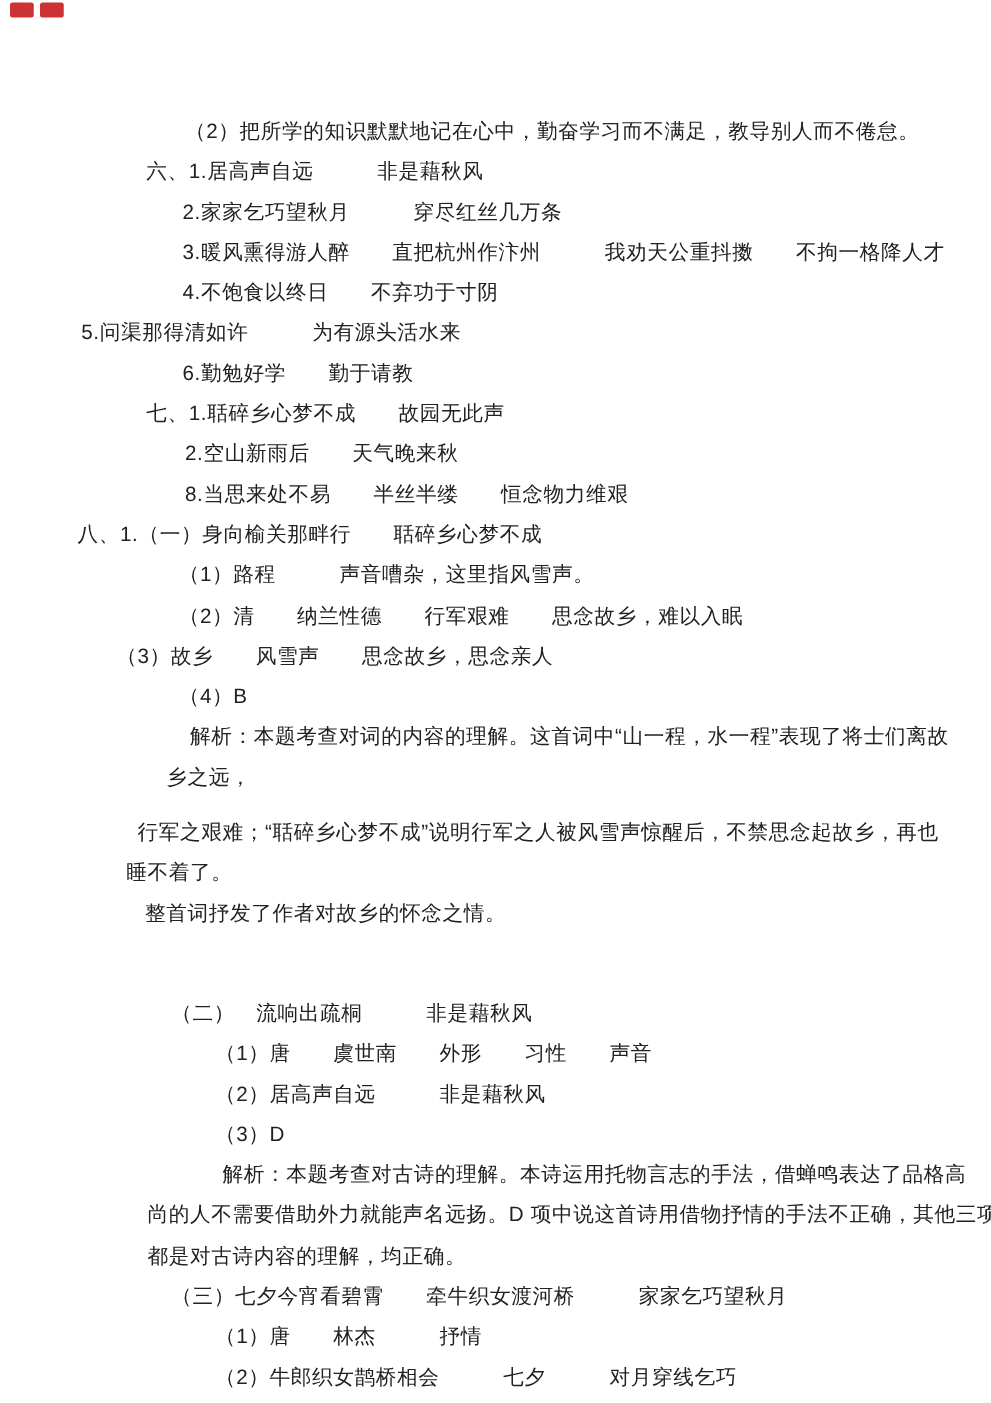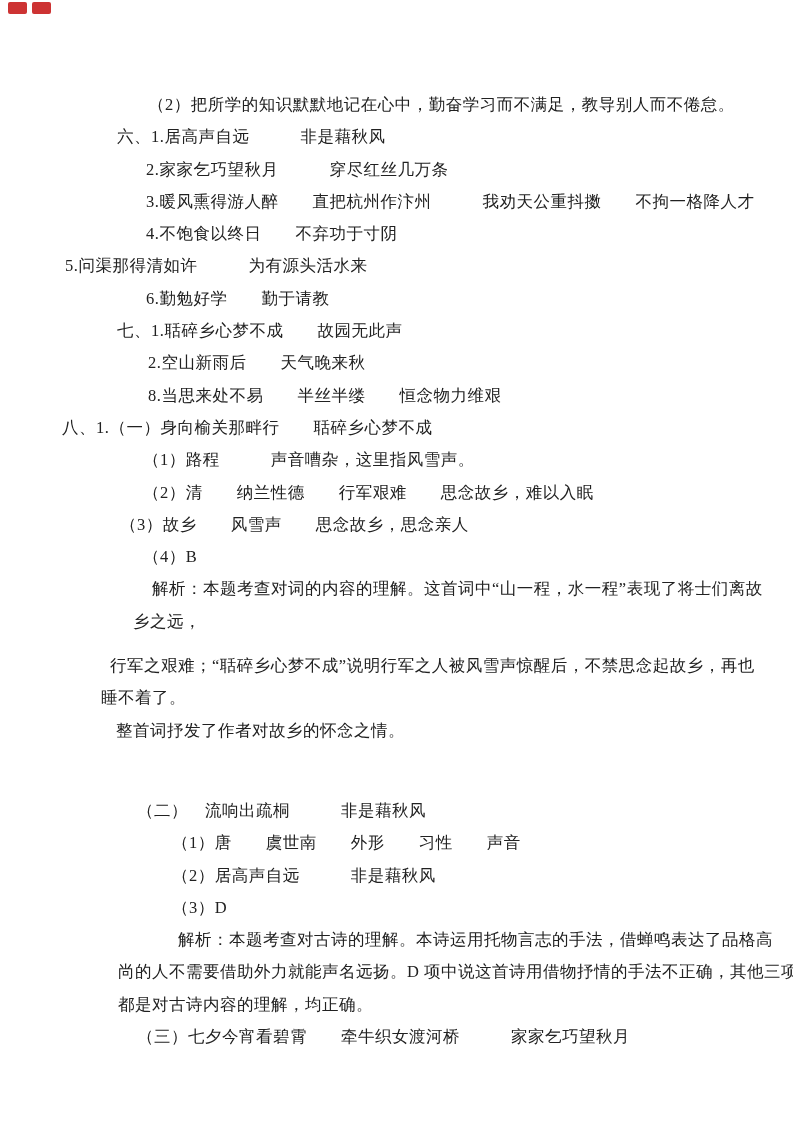--- a/index.html
+++ b/index.html
@@ -6,21 +6,21 @@
     margin: 0;
     padding: 0;
     background: #ffffff;
   }
   .page {
     position: relative;
     width: 793px;
     height: 1122px;
     background: #ffffff;
     overflow: hidden;
-    font-family: Liberation Serif, serif;
+    font-family: Liberation Sans, sans-serif;
   }
   .stamps {
     position: absolute;
     top: 2px;
     left: 8px;
     display: flex;
     gap: 5px;
   }
   .stamp {
     display: inline-block;
@@ -59,29 +59,31 @@
       <div class="line" style="padding-left: 146px;">3.暖风熏得游人醉　　直把杭州作汴州　　　我劝天公重抖擞　　不拘一格降人才</div>
       <div class="line" style="padding-left: 146px;">4.不饱食以终日　　不弃功于寸阴</div>
       <div class="line" style="padding-left: 65px;">5.问渠那得清如许　　　为有源头活水来</div>
       <div class="line" style="padding-left: 146px;">6.勤勉好学　　勤于请教</div>
       <div class="line" style="padding-left: 117px;">七、1.聒碎乡心梦不成　　故园无此声</div>
       <div class="line" style="padding-left: 148px;">2.空山新雨后　　天气晚来秋</div>
       <div class="line" style="padding-left: 148px;">8.当思来处不易　　半丝半缕　　恒念物力维艰</div>
       <div class="line" style="padding-left: 62px;">八、1.（一）身向榆关那畔行　　聒碎乡心梦不成</div>
       <div class="line" style="padding-left: 143px;">（1）路程　　　声音嘈杂，这里指风雪声。</div>
       <div class="line" style="padding-left: 143px;">（2）清　　纳兰性德　　行军艰难　　思念故乡，难以入眠</div>
-      <div class="line" style="padding-left: 120px;">（3）故乡　　风雪声　　思念故乡，思念亲人</div>
+      <div class="line" style="padding-left: 93px;">（3）故乡　　风雪声　　思念故乡，思念亲人</div>
       <div class="line" style="padding-left: 143px;">（4）B</div>
       <div class="line" style="padding-left: 152px;">解析：本题考查对词的内容的理解。这首词中“山一程，水一程”表现了将士们离故</div>
       <div class="line" style="padding-left: 133px;">乡之远，</div>
       <div class="line" style="padding-left: 110px; margin-top: 12px;">行军之艰难；“聒碎乡心梦不成”说明行军之人被风雪声惊醒后，不禁思念起故乡，再也</div>
       <div class="line" style="padding-left: 101px;">睡不着了。</div>
       <div class="line" style="padding-left: 116px;">整首词抒发了作者对故乡的怀念之情。</div>
       <div class="line" style="padding-left: 137px; margin-top: 48px;">（二）　流响出疏桐　　　非是藉秋风</div>
       <div class="line" style="padding-left: 172px;">（1）唐　　虞世南　　外形　　习性　　声音</div>
       <div class="line" style="padding-left: 172px;">（2）居高声自远　　　非是藉秋风</div>
       <div class="line" style="padding-left: 172px;">（3）D</div>
       <div class="line" style="padding-left: 178px;">解析：本题考查对古诗的理解。本诗运用托物言志的手法，借蝉鸣表达了品格高</div>
       <div class="line" style="padding-left: 118px;">尚的人不需要借助外力就能声名远扬。D 项中说这首诗用借物抒情的手法不正确，其他三项</div>
       <div class="line" style="padding-left: 118px;">都是对古诗内容的理解，均正确。</div>
       <div class="line" style="padding-left: 137px;">（三）七夕今宵看碧霄　　牵牛织女渡河桥　　　家家乞巧望秋月</div>
+      <div class="line" style="padding-left: 172px;">（1）唐　　林杰　　　抒情</div>
+      <div class="line" style="padding-left: 172px;">（2）牛郎织女鹊桥相会　　　七夕　　　对月穿线乞巧</div>
     </div>
 </div>
 
 </body></html>

